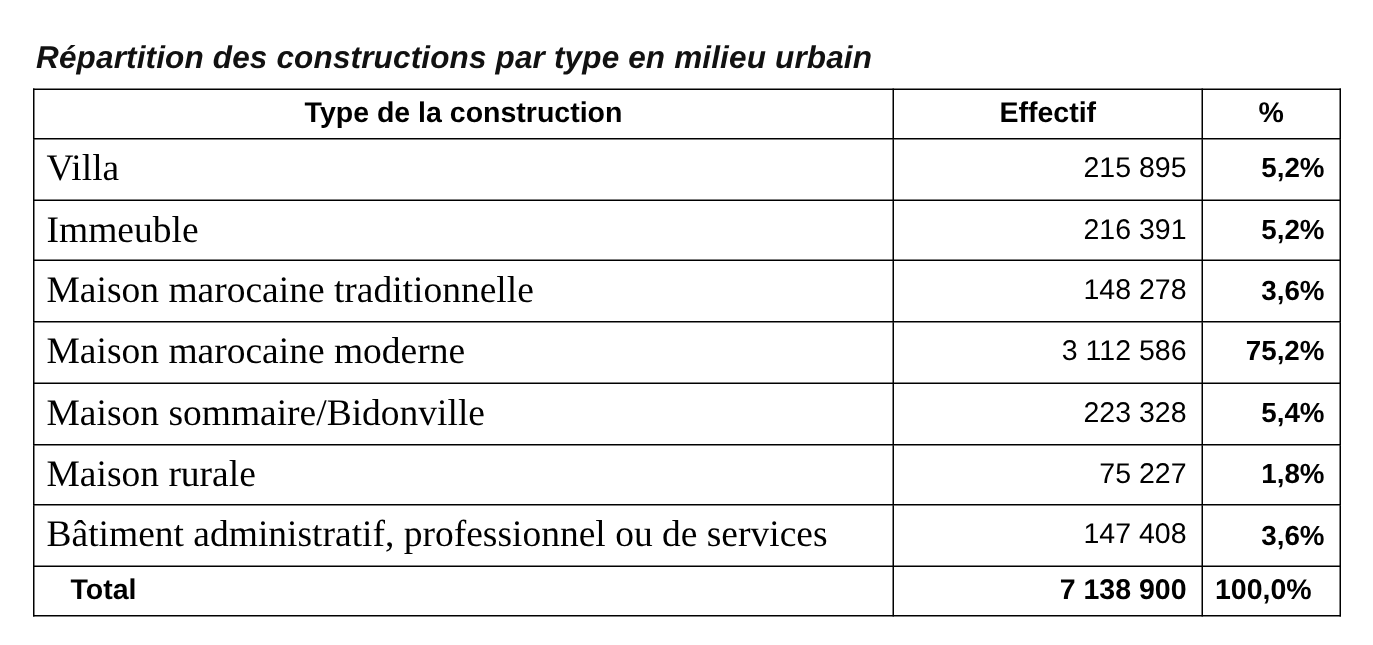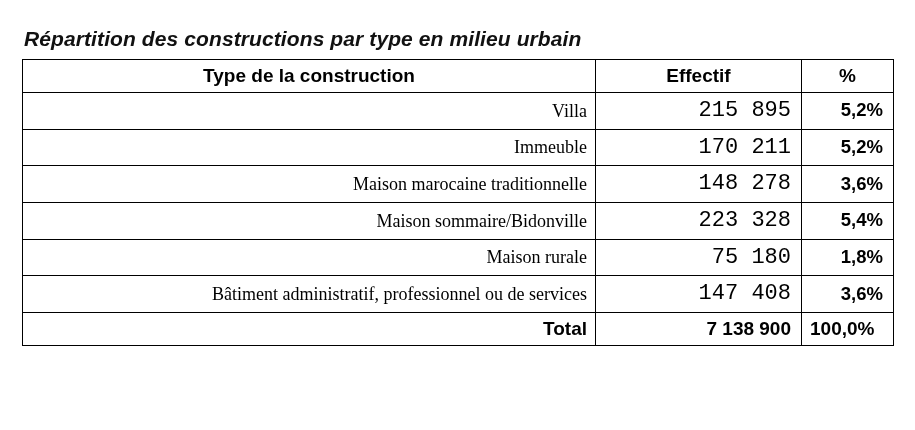--- a/index.html
+++ b/index.html
@@ -52,45 +52,45 @@
 
   thead th {
     font-family: "Liberation Sans", sans-serif;
     font-weight: bold;
     font-size: 20px;
     text-align: center;
     padding-top: 5px;
     padding-bottom: 5px;
   }
   tbody td.c-type {
-    text-align: right;
+    text-align: left;
     font-family: "Liberation Serif", serif;
-    font-size: 18px;
+    font-size: 25px;
   }
   tbody td.c-eff {
     text-align: right;
-    font-family: Liberation Mono, monospace;
-    font-size: 22px;
+    font-family: Liberation Sans, sans-serif;
+    font-size: 19px;
     padding-right: 10px;
   }
   tbody td.c-pct {
     text-align: right;
     font-family: "Liberation Sans", sans-serif;
     font-size: 18.5px;
     padding-right: 10px;
     font-weight: bold;
   }
   tfoot td {
     font-family: "Liberation Sans", sans-serif;
     font-weight: bold;
     font-size: 19.5px;
     padding-top: 5px;
     padding-bottom: 5px;
   }
-  tfoot td.c-type { text-align: right; padding-left: 24px; }
+  tfoot td.c-type { text-align: left; padding-left: 24px; }
   tfoot td.c-eff  { text-align: right; padding-right: 10px; }
   tfoot td.c-pct  { text-align: left; padding-right: 8px; }
 </style>
 </head>
 <body>
 
 <div class="page">
 
   <div class="doc-title">Répartition des constructions par type en milieu urbain</div>
 
@@ -108,36 +108,41 @@
       </tr>
     </thead>
     <tbody>
       <tr>
         <td class="c-type">Villa</td>
         <td class="c-eff">215 895</td>
         <td class="c-pct">5,2%</td>
       </tr>
       <tr>
         <td class="c-type">Immeuble</td>
-        <td class="c-eff">170 211</td>
+        <td class="c-eff">216 391</td>
         <td class="c-pct">5,2%</td>
       </tr>
       <tr>
         <td class="c-type">Maison marocaine traditionnelle</td>
         <td class="c-eff">148 278</td>
         <td class="c-pct">3,6%</td>
       </tr>
       <tr>
+        <td class="c-type">Maison marocaine moderne</td>
+        <td class="c-eff">3 112 586</td>
+        <td class="c-pct">75,2%</td>
+      </tr>
+      <tr>
         <td class="c-type">Maison sommaire/Bidonville</td>
         <td class="c-eff">223 328</td>
         <td class="c-pct">5,4%</td>
       </tr>
       <tr>
         <td class="c-type">Maison rurale</td>
-        <td class="c-eff">75 180</td>
+        <td class="c-eff">75 227</td>
         <td class="c-pct">1,8%</td>
       </tr>
       <tr>
         <td class="c-type">Bâtiment administratif, professionnel ou de services</td>
         <td class="c-eff">147 408</td>
         <td class="c-pct">3,6%</td>
       </tr>
     </tbody>
     <tfoot>
       <tr>

